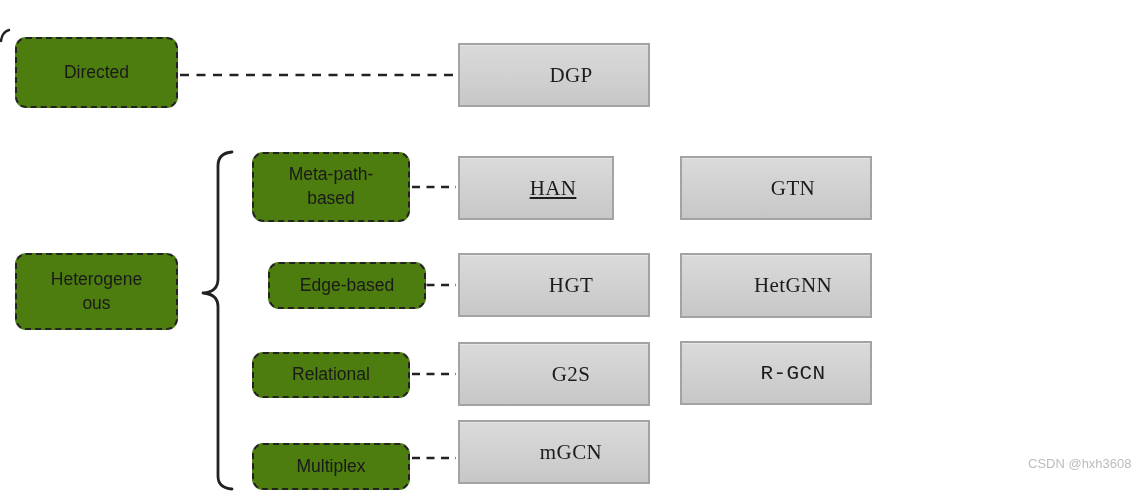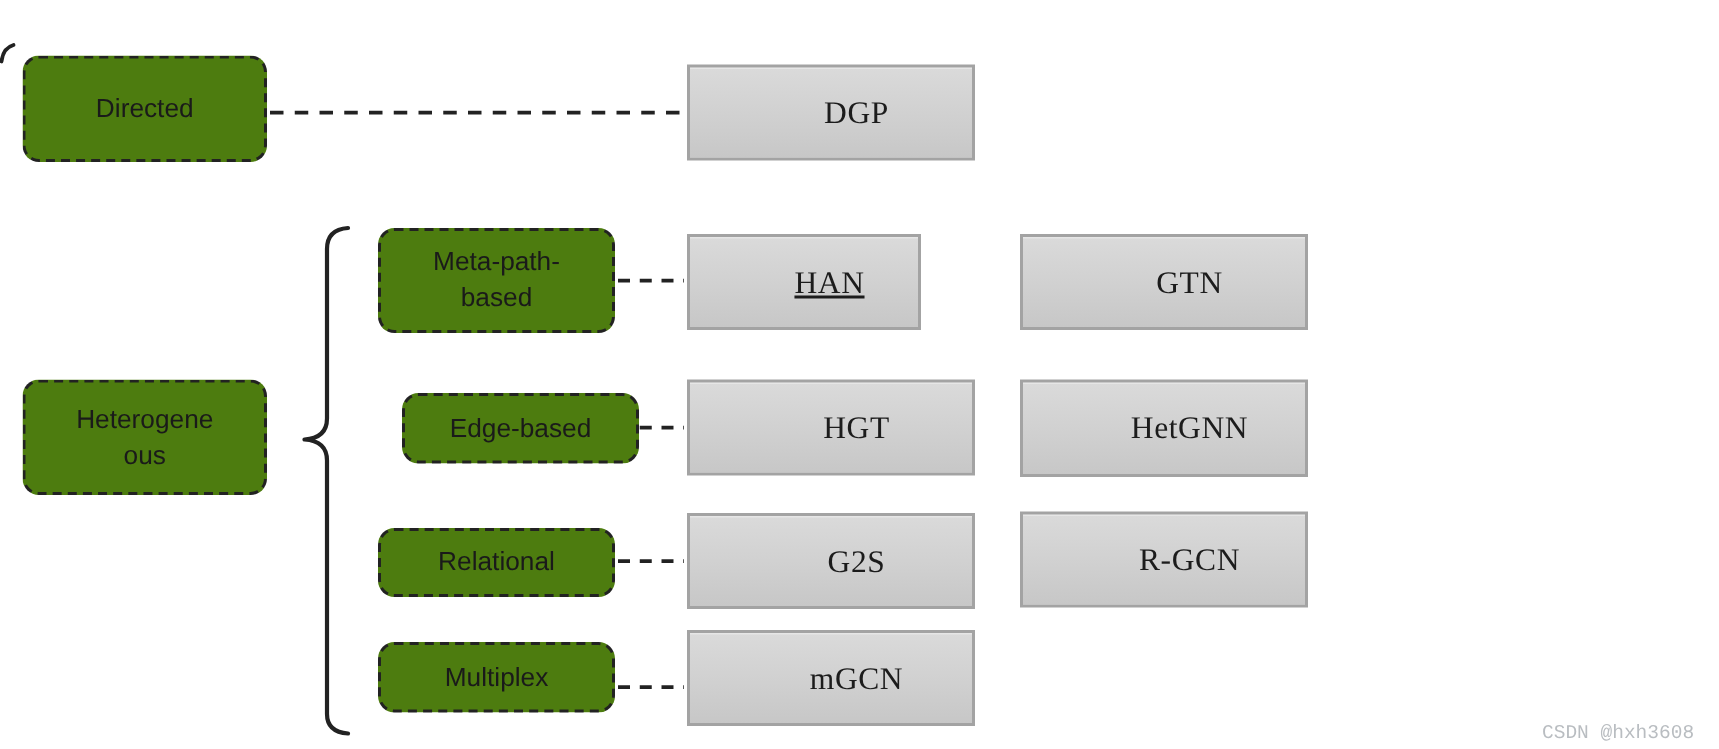--- a/index.html
+++ b/index.html
@@ -51,42 +51,42 @@
     text-align: center;
     font-family: "Liberation Serif", serif;
     font-size: 21px;
     letter-spacing: 0.4px;
     color: #1c1c1c;
     padding-left: 34px;
   }
   .watermark {
     position: absolute;
     left: 1028px;
-    top: 481px;
-    font-family: Liberation Mono, monospace;
+    top: 456px;
+    font-family: Liberation Sans, sans-serif;
     font-size: 13px;
     color: #b9bdc1;
     white-space: nowrap;
   }
   
   .box-directed      { left: 15px;  top: 37px;  width: 163px; height: 71px; }
   .box-heterogeneous { left: 15px;  top: 253px; width: 163px; height: 77px; }
   .box-metapath      { left: 252px; top: 152px; width: 158px; height: 70px; }
   .box-edge          { left: 268px; top: 262px; width: 158px; height: 47px; }
   .box-relational    { left: 252px; top: 352px; width: 158px; height: 46px; }
-  .box-multiplex     { left: 252px; top: 428px; width: 158px; height: 47px; }
+  .box-multiplex     { left: 252px; top: 443px; width: 158px; height: 47px; }
 
   .box-dgp    { left: 458px; top: 43px;  width: 192px; height: 64px; }
   .box-han    { left: 458px; top: 156px; width: 156px; height: 64px; text-decoration: underline; }
   .box-gtn    { left: 680px; top: 156px; width: 192px; height: 64px; }
   .box-magnn  { left: 908px; top: 155px; width: 190px; height: 63px; }
   .box-hgt    { left: 458px; top: 253px; width: 192px; height: 64px; }
   .box-hetgnn { left: 680px; top: 253px; width: 192px; height: 65px; }
   .box-g2s    { left: 458px; top: 342px; width: 192px; height: 64px; text-align: right; }
-  .box-rgcn   { left: 680px; top: 341px; width: 192px; height: 64px; }
+  .box-rgcn   { left: 680px; top: 341px; width: 192px; height: 64px; font-family: Liberation Mono, monospace; }
   .box-mgcn   { left: 458px; top: 420px; width: 192px; height: 64px; }
 </style>
 </head>
 <body>
 
 <div class="canvas">
 
   <svg class="svg-layer" viewBox="0 0 1146 499" xmlns="http://www.w3.org/2000/svg">
 
     <path d="M 9 30 Q 2 32 1 41" fill="none" stroke="#222222" stroke-width="2.5" stroke-linecap="round"></path>

